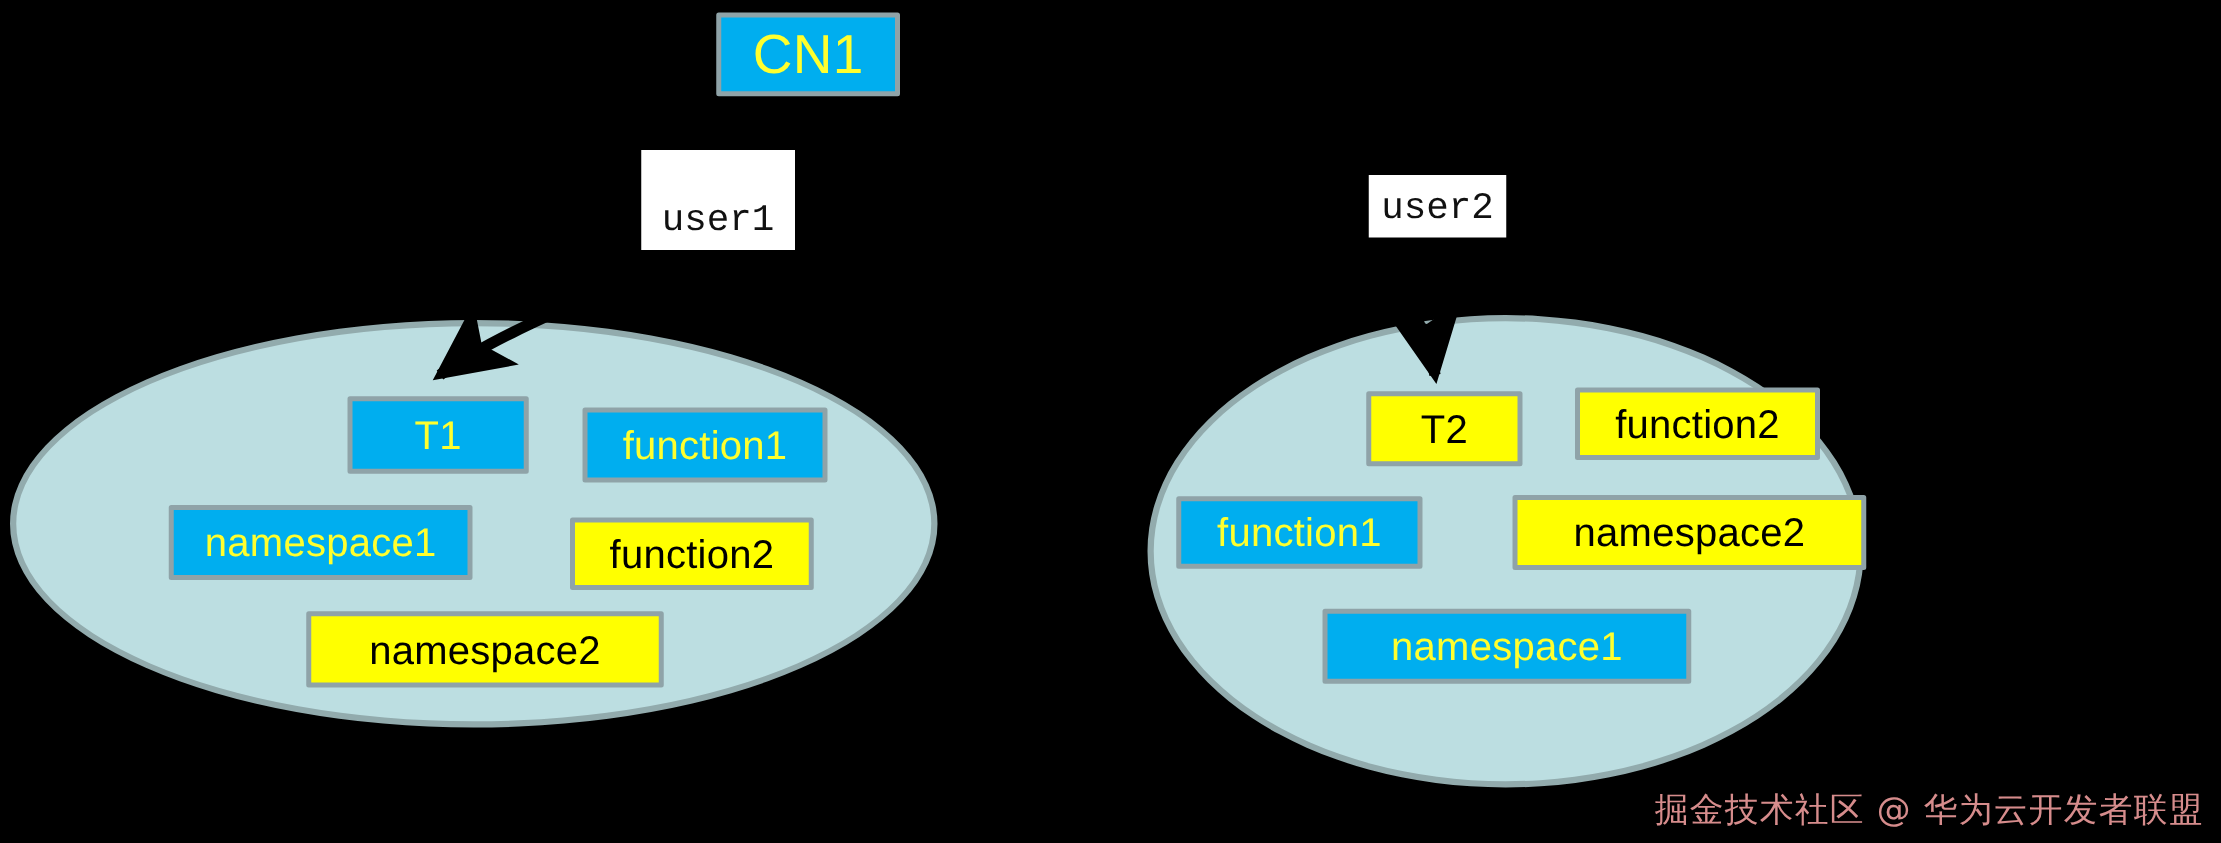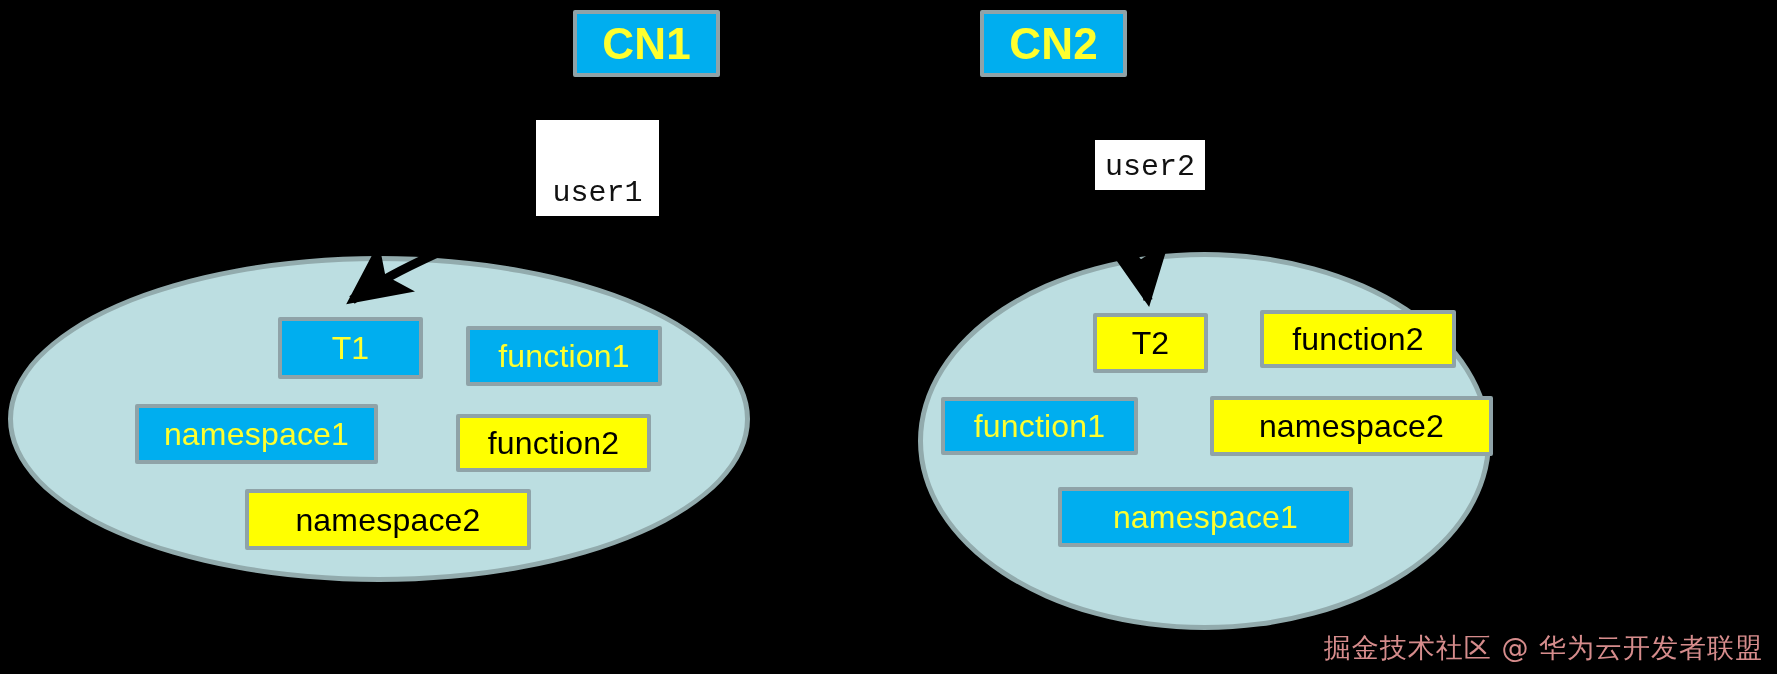--- a/index.html
+++ b/index.html
@@ -8,21 +8,21 @@
   #stage{position:absolute;left:0;top:0;width:1777px;height:674px;background:#000;}
 
   
   .node{position:absolute;box-sizing:border-box;display:flex;align-items:center;
         justify-content:center;border:4px solid #8fa3a8;border-radius:2px;
         white-space:nowrap;line-height:1;letter-spacing:.2px;}
   .node.cyan{background:#00aeef;color:#ffff2e;}
   .node.yellow{background:#ffff00;color:#000000;}
 
   
-  .cn{font-size:44px;font-weight:700;justify-content:center;}
+  .cn{font-size:44px;font-weight:400;justify-content:center;}
 
   
   .userchip{position:absolute;background:#ffffff;color:#111;
             font-family:"Liberation Mono", monospace;font-size:30px;
             display:flex;align-items:flex-end;justify-content:center;
             padding-bottom:6px;box-sizing:border-box;}
 
   
   .ellipse{position:absolute;border-radius:50%;background:#bcdee1;
            border:5px solid #92abad;box-sizing:border-box;}
@@ -58,25 +58,22 @@
 
     <path d="M1052,76 L1052,142" stroke="#000" stroke-width="6" fill="none"></path>
 
     <path d="M1092,190 C1110,220 1140,250 1148,300" stroke="#000" stroke-width="9" fill="none" marker-end="url(#ah)"></path>
   </svg>
 
   <div class="node cyan cn" style="left:573px;top:10px;width:147px;height:67px;">
     <span>CN1</span>
   </div>
 
-  <div class="node cyan cn" style="left:980px;top:10px;width:147px;height:67px;">
-    <span>CN2</span>
-  </div>
 
-  <div class="userchip" style="left:536px;top:120px;width:123px;height:96px;">
+  <div class="userchip" style="left:513px;top:120px;width:123px;height:80px;">
     <span>user1</span>
   </div>
 
   <div class="userchip" style="left:1095px;top:140px;width:110px;height:50px;">
     <span>user2</span>
   </div>
 
   <div class="node cyan" style="left:278px;top:317px;width:145px;height:62px;font-size:32px;">
     <span>T1</span>
   </div>
@@ -90,21 +87,21 @@
   </div>
 
   <div class="node yellow" style="left:456px;top:414px;width:195px;height:58px;font-size:32px;">
     <span>function2</span>
   </div>
 
   <div class="node yellow" style="left:245px;top:489px;width:286px;height:61px;font-size:32px;">
     <span>namespace2</span>
   </div>
 
-  <div class="node yellow" style="left:1093px;top:313px;width:115px;height:60px;font-size:32px;">
+  <div class="node yellow" style="left:1093px;top:313px;width:125px;height:60px;font-size:32px;">
     <span>T2</span>
   </div>
 
   <div class="node yellow" style="left:1260px;top:310px;width:196px;height:58px;font-size:32px;">
     <span>function2</span>
   </div>
 
   <div class="node cyan" style="left:941px;top:397px;width:197px;height:58px;font-size:32px;">
     <span>function1</span>
   </div>

